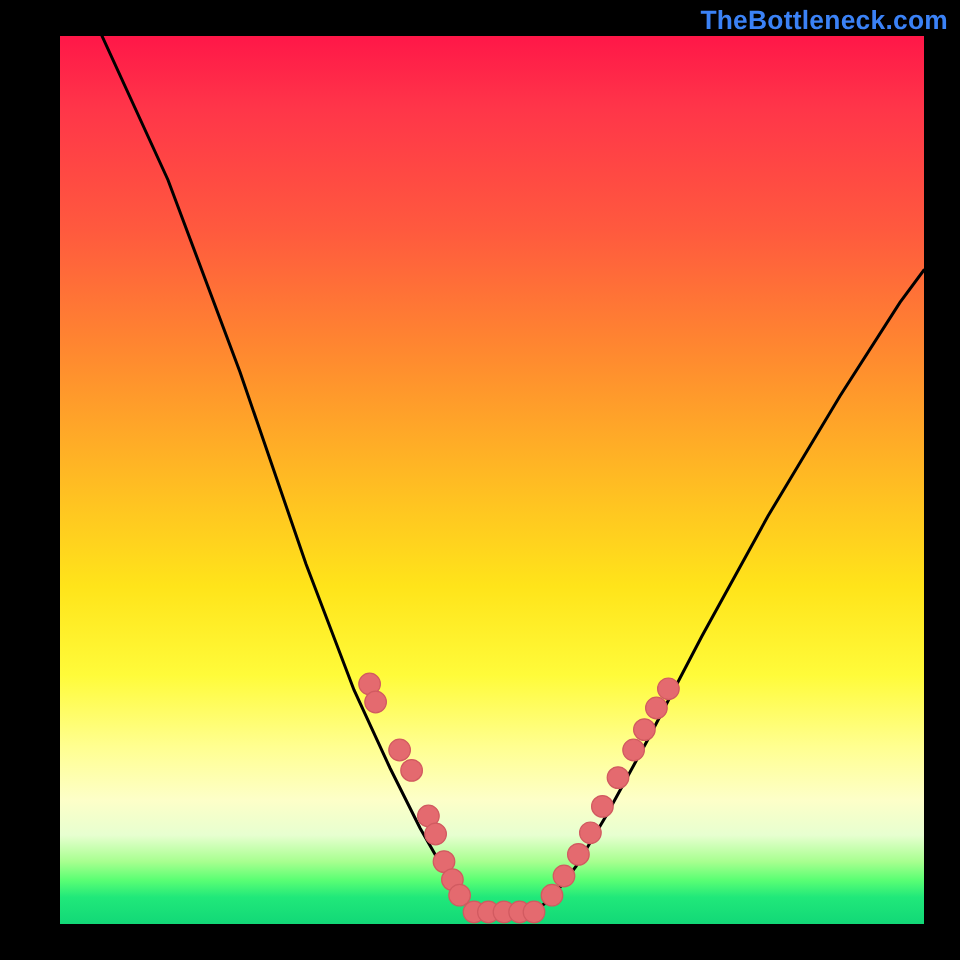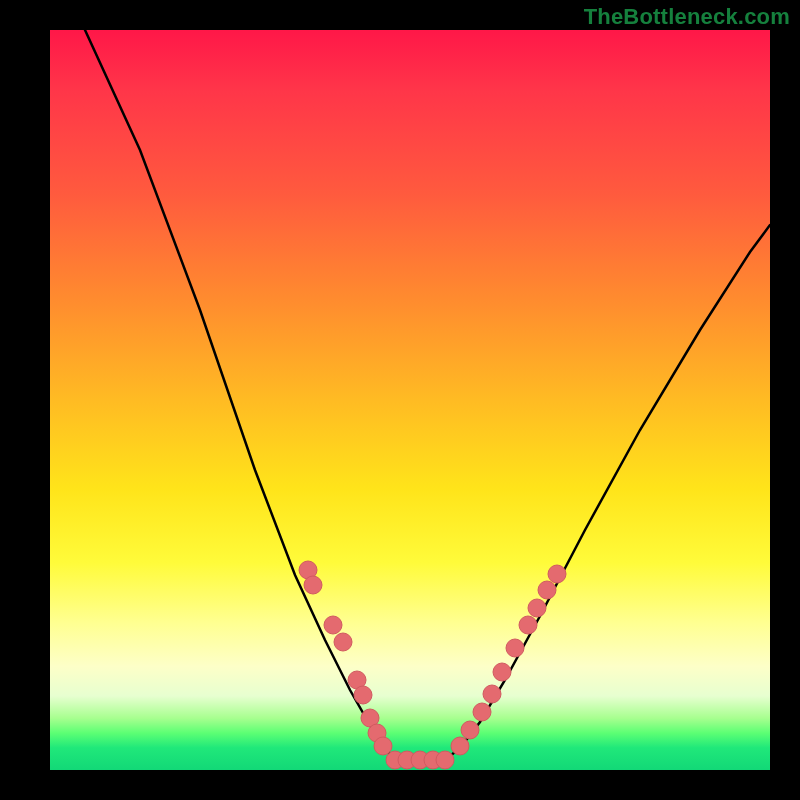--- a/index.html
+++ b/index.html
@@ -43,21 +43,21 @@
       #12d877 100%
     );
   }
   .watermark {
     position: absolute;
     top: 4px;
     right: 10px;
     font-family: Arial, Helvetica, sans-serif;
     font-size: 22px;
     font-weight: 600;
-    color: #15803d;
+    color: #3b82f6;
     letter-spacing: 0.2px;
   }
   svg.curve {
     position: absolute;
     left: 0;
     top: 0;
     width: 720px;
     height: 740px;
   }
 </style>

